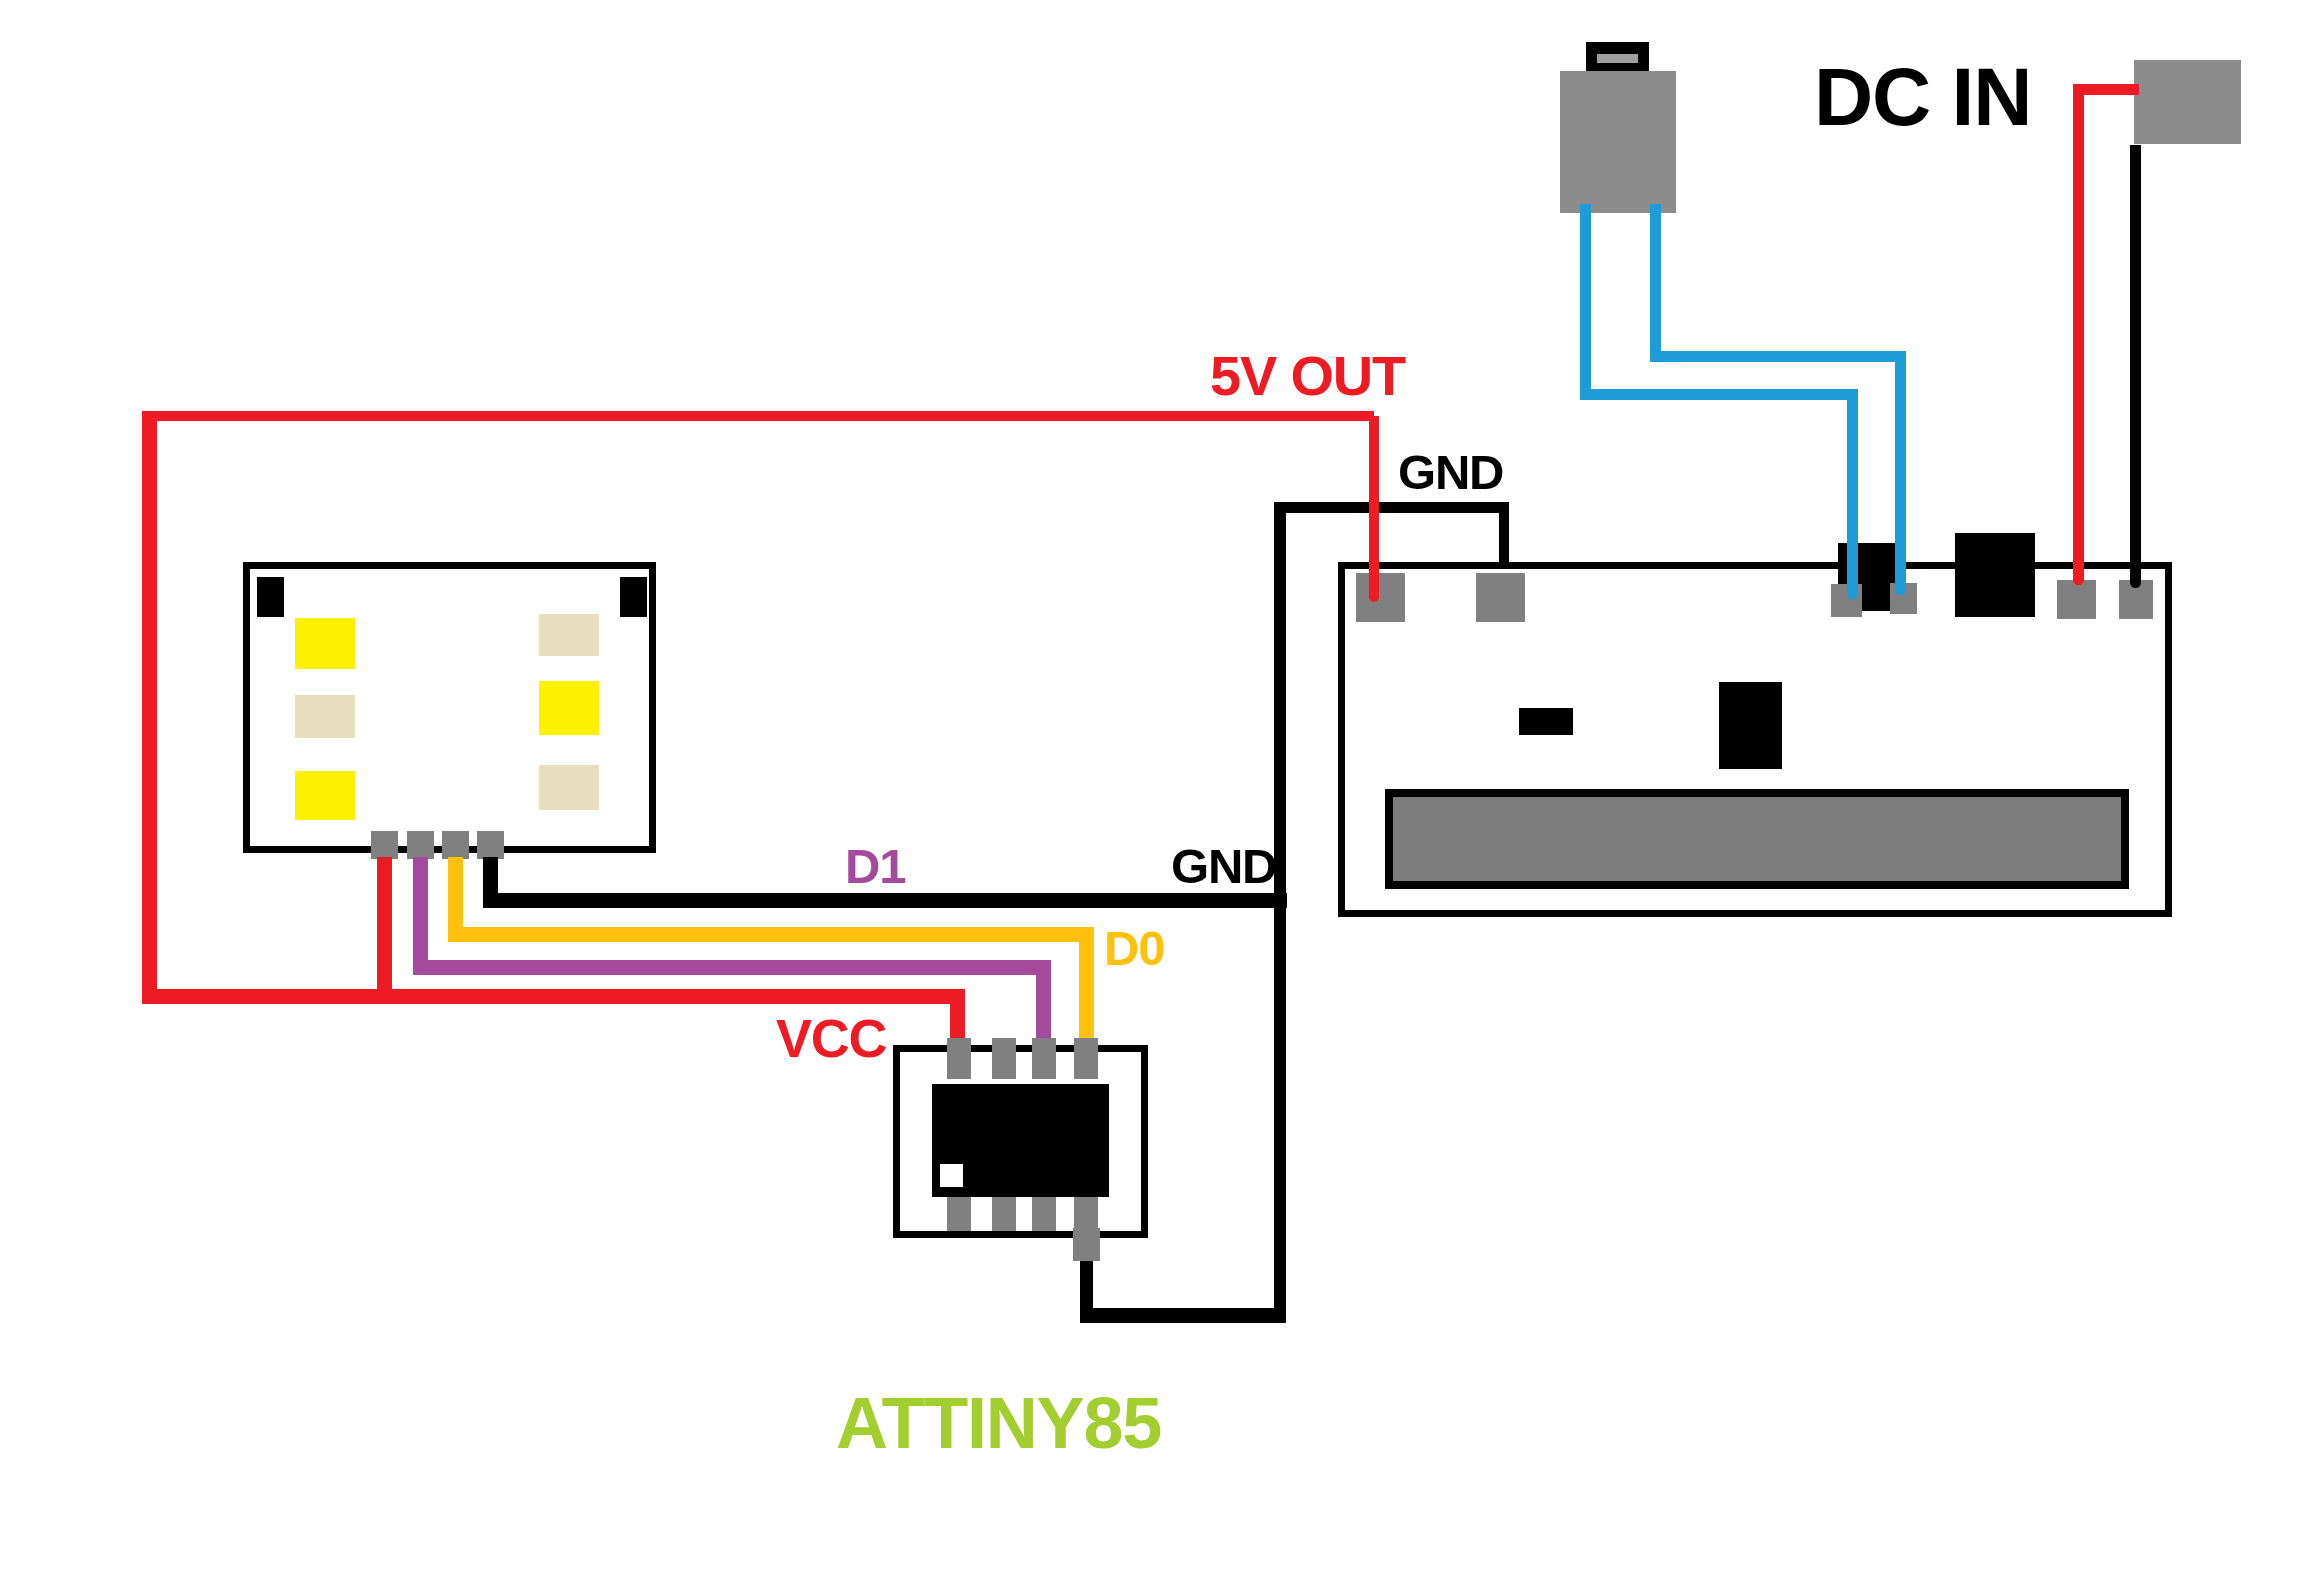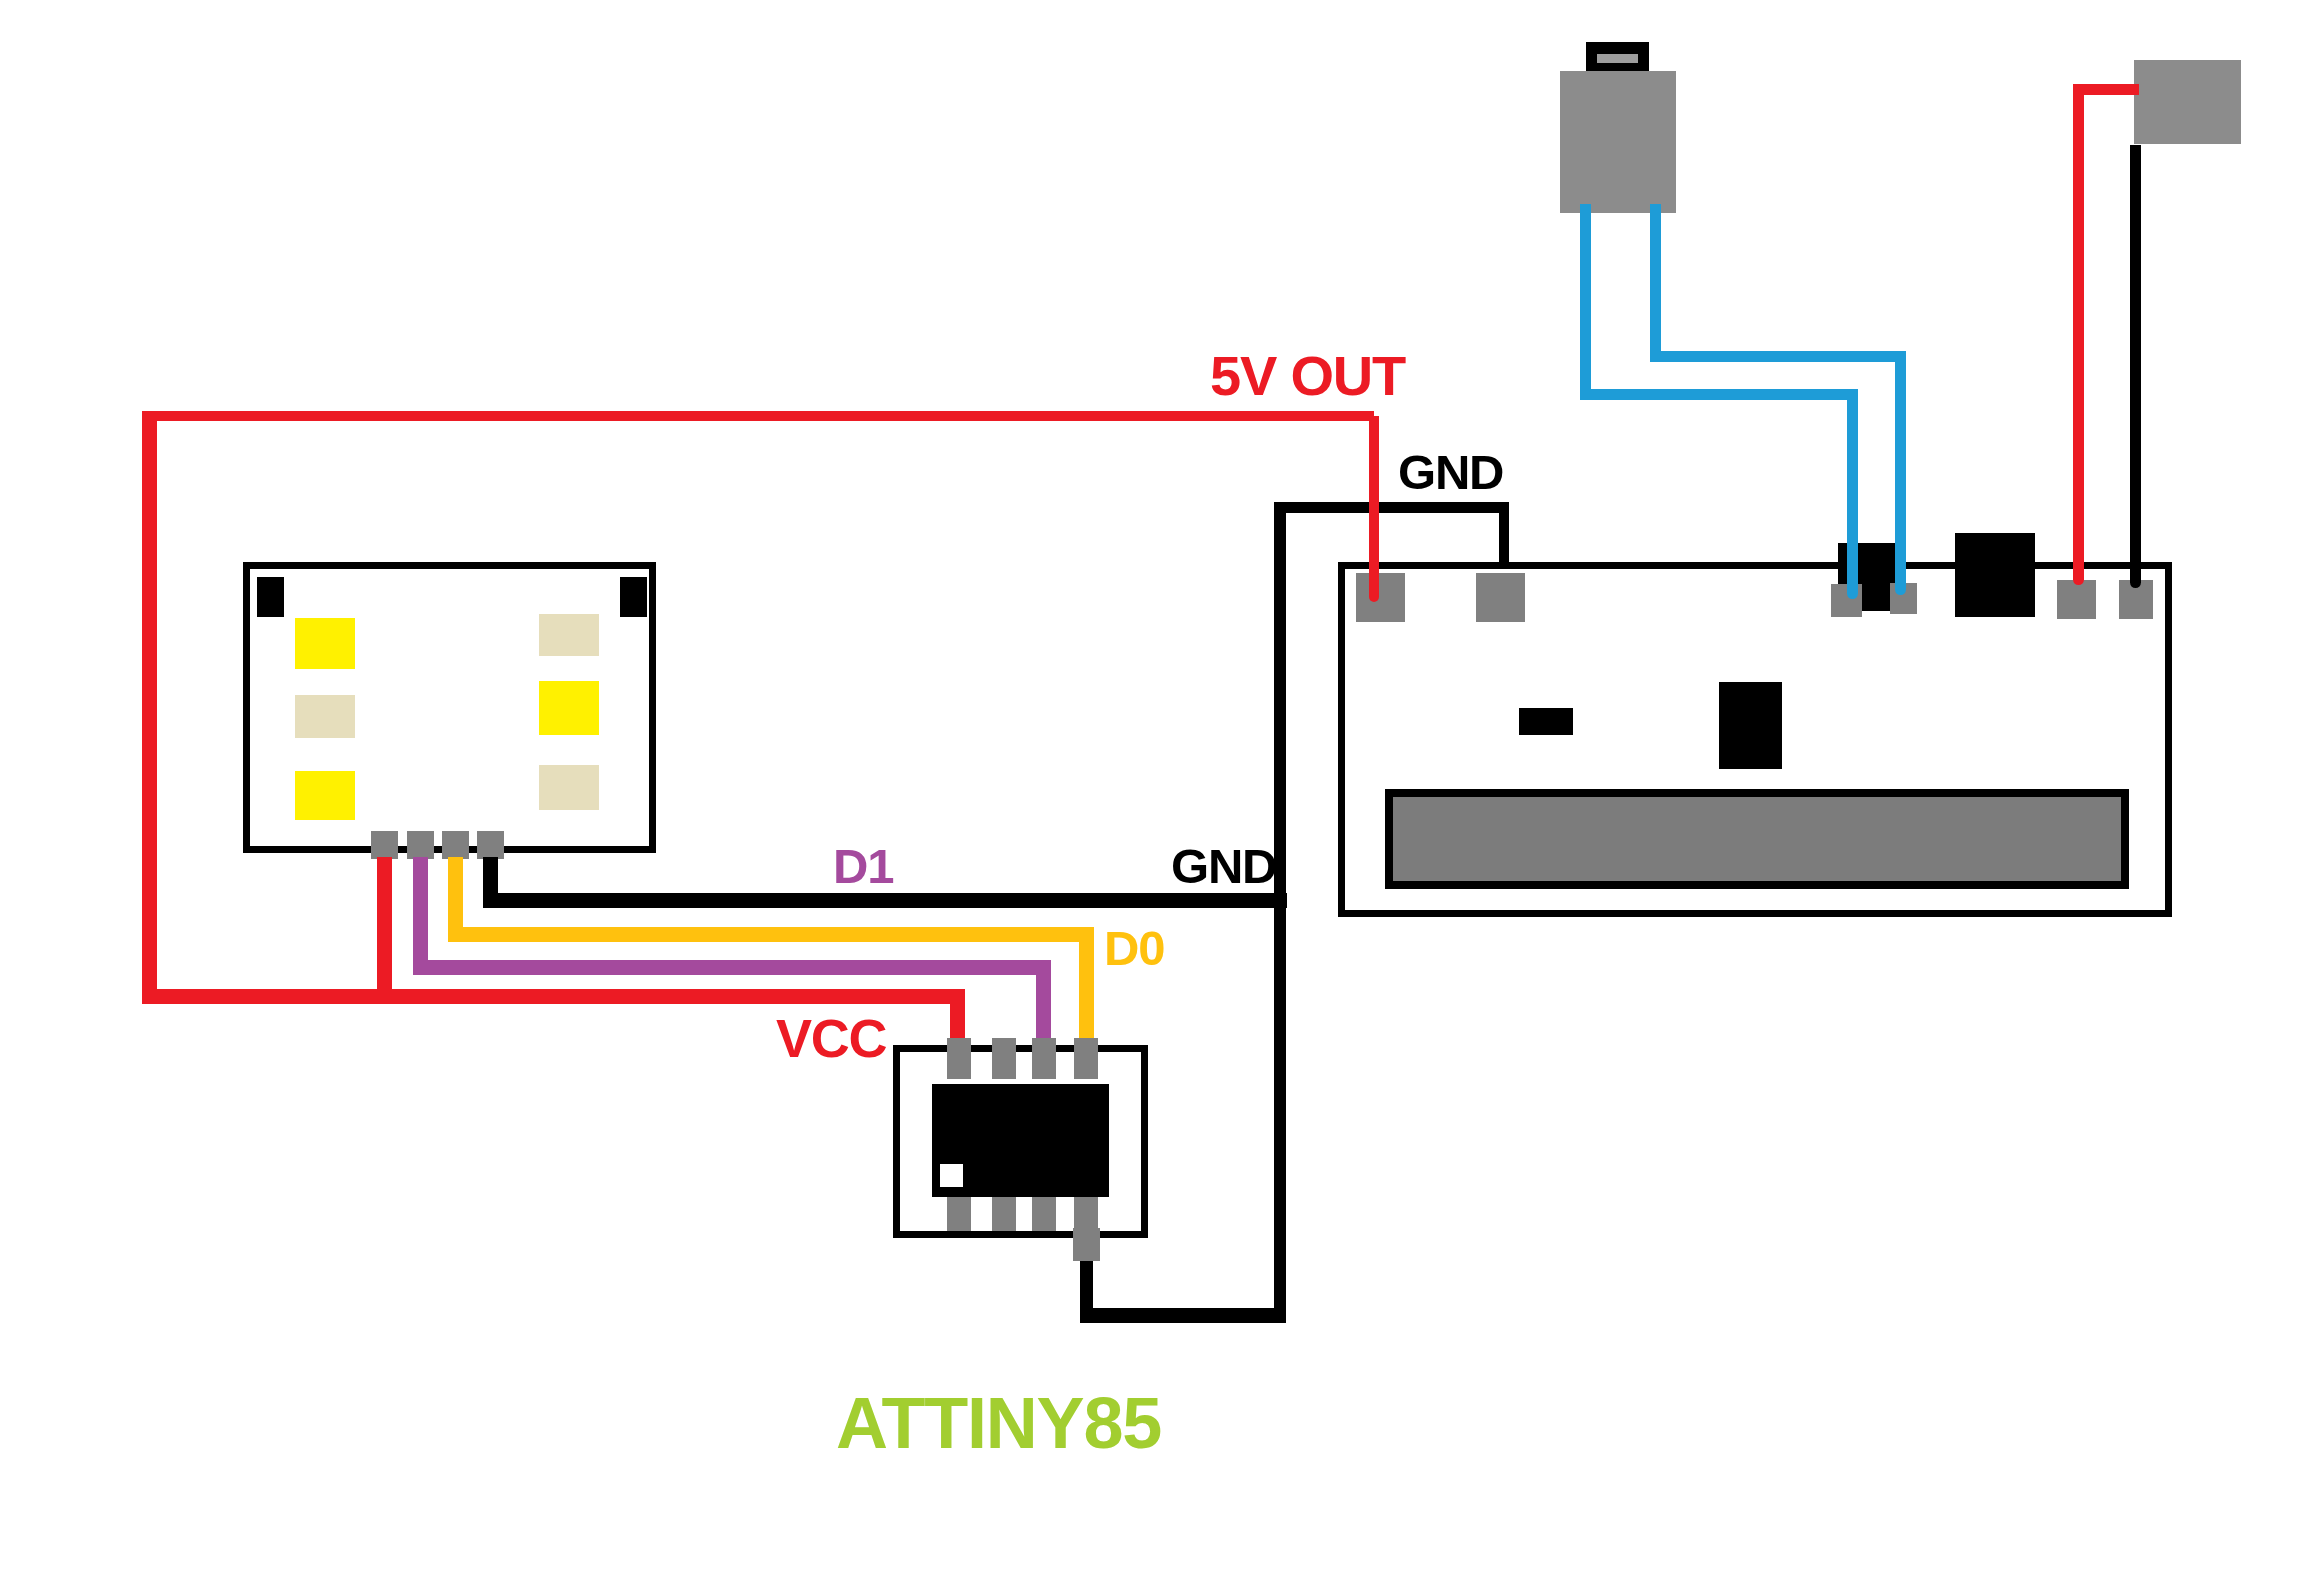--- a/index.html
+++ b/index.html
@@ -3,21 +3,21 @@
 <meta charset="utf-8">
 <style>
   html,body{margin:0;padding:0;background:#fff;}
   #canvas{position:relative;width:2307px;height:1595px;background:#fff;overflow:hidden;
           font-family:"Liberation Sans","DejaVu Sans",sans-serif;}
   .abs{position:absolute;}
   .lbl{position:absolute;font-weight:900;line-height:1;white-space:nowrap;letter-spacing:-1.2px;}
   .green{color:var(--green);}
   .redtx{color:var(--red);}
   .blacktx{color:var(--black);}
-  .purpletx{color:var(--purple);}
+  .purpletx{color:var(--purple);margin-left:12px;}
   .orangetx{color:var(--orange);}
   .c-red{background:var(--red);}
   .c-blue{background:var(--blue);}
   .c-purple{background:var(--purple);}
   .c-orange{background:var(--orange);}
   .c-black{background:var(--black);}
   .c-yellow{background:var(--yellow);}
   .c-tan{background:var(--tan);}
   .c-pad{background:var(--pad);}
   .c-body{background:var(--body_gray);}
@@ -25,20 +25,21 @@
   .c-bar{background:var(--bar_gray);}
   .board{position:absolute;background:#fff;border:7.8px solid var(--black);box-sizing:border-box;}
   .tipdown{border-radius:0 0 5.4px 5.4px;}
 </style>
 </head>
 <body>
 
 <div id="canvas">
 
   <div class="lbl green" style="left:836px;top:1387px;font-size:72px;">ATTINY85</div>
+  <div class="lbl blacktx" style="left:1814px;top:56px;font-size:82px;">DC IN</div>
 
   <div class="lbl redtx" style="left:1210px;top:348px;font-size:56px;">5V OUT</div>
   <div class="lbl blacktx" style="left:1398px;top:448px;font-size:49px;">GND</div>
   <div class="lbl purpletx" style="left:833px;top:842px;font-size:49px;">D1</div>
   <div class="lbl blacktx" style="left:1171px;top:842px;font-size:49px;">GND</div>
   <div class="lbl orangetx" style="left:1104px;top:924px;font-size:49px;">D0</div>
   <div class="lbl redtx" style="left:776px;top:1011px;font-size:54px;">VCC</div>
 
   <div class="board" style="left:243px;top:562px;width:413px;height:291px;"></div>
   <div class="abs c-black" style="left:257px;top:577px;width:26.5px;height:40px;"></div>

